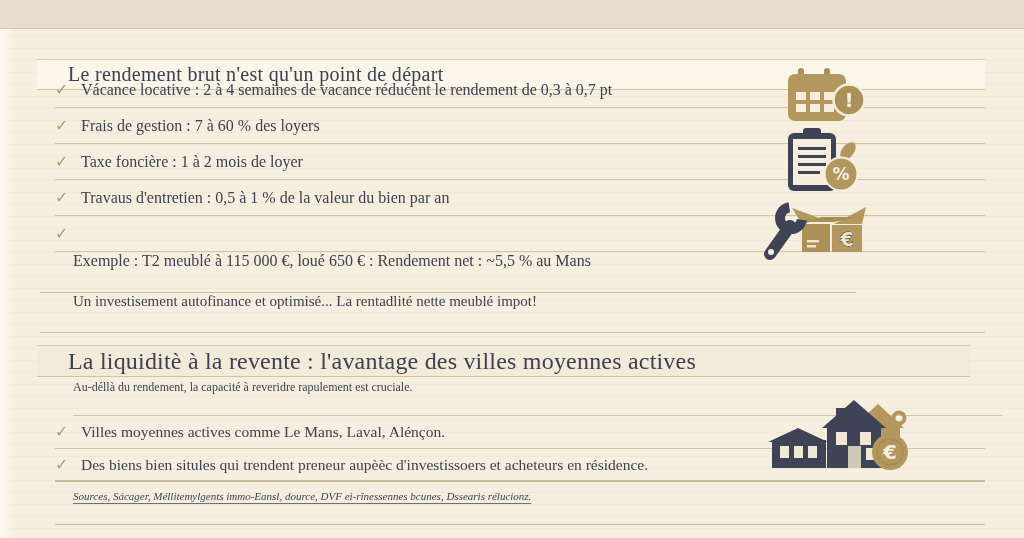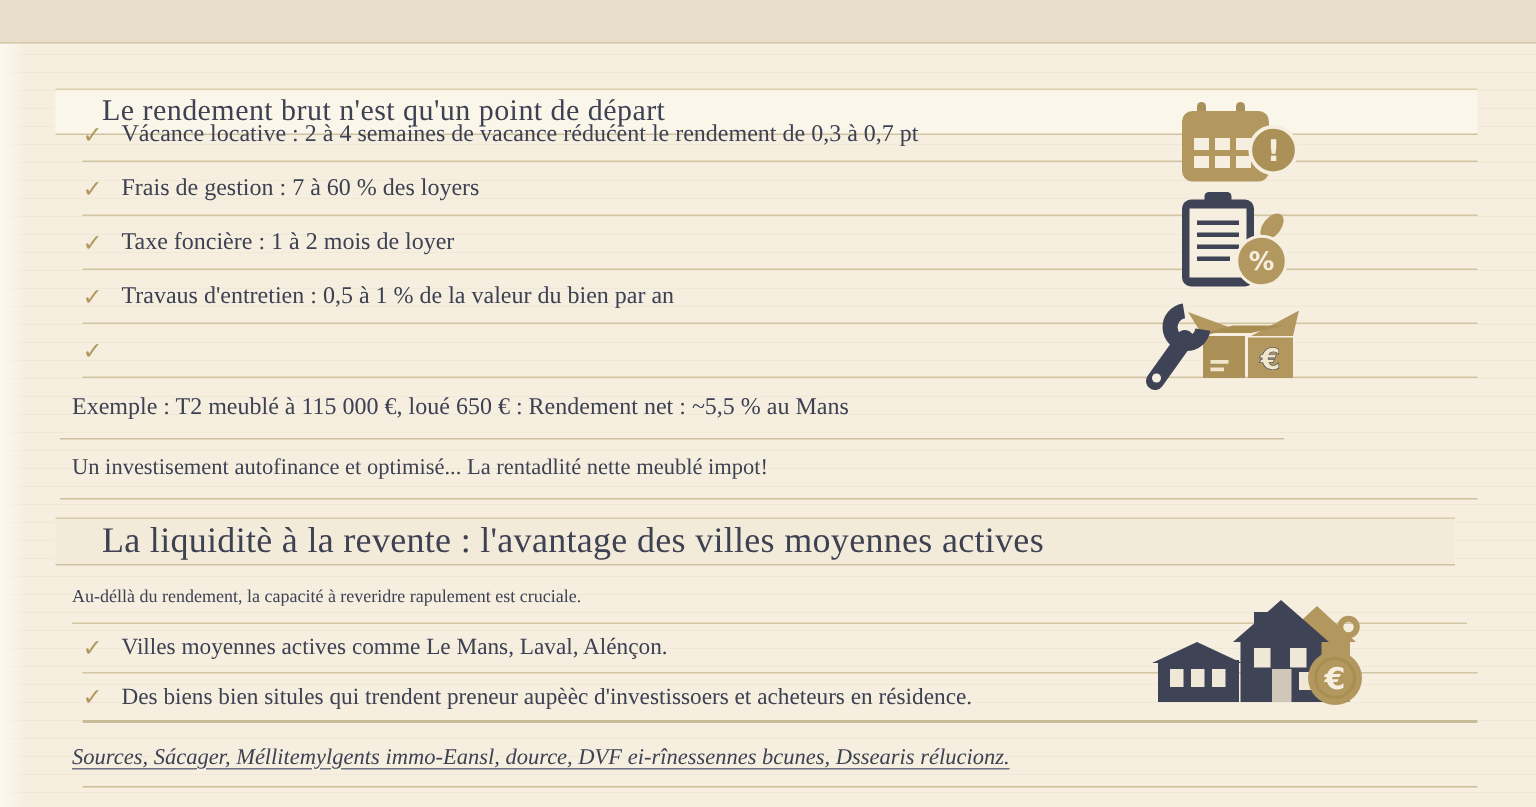--- a/index.html
+++ b/index.html
@@ -37,27 +37,27 @@
   }
   .list.one .row{height:36px;}
   .list.two .row{height:33px;font-size:15.5px;}
   .list.two .row.last{border-bottom:2px solid #c9bc98;}
   .check{
     width:26px;flex:0 0 26px;
     color:#b2985f;font-family:"DejaVu Sans",sans-serif;
     font-size:16px;font-weight:bold;line-height:1;
   }
   .plain-row{
-    position:absolute;left:48px;width:930px;
-    display:flex;align-items:center;box-sizing:border-box;
+    position:absolute;left:73px;width:930px;
+    display:flex;box-sizing:border-box;
   }
   .example-row{top:252px;height:40px;font-size:16px;}
   .note-row{top:293px;height:39px;font-size:15px;}
   .intro-row{top:380px;height:36px;font-size:12px;border-bottom:1px solid #d2c5a3;}
-  .footer-row{top:490px;height:30px;font-size:15px;font-style:italic;}
+  .footer-row{top:490px;height:30px;font-size:11px;font-style:italic;}
   .footer-row .src{text-decoration:underline;text-decoration-color:#6b6f80;text-underline-offset:3px;}
   .hline{position:absolute;height:0;border-top:1px solid #cdc09e;}
   .hline.ex{top:292px;left:40px;width:816px;}
   .hline.note{top:332px;left:40px;width:945px;}
   .hline.foot{top:524px;left:55px;width:930px;border-top-color:#c6b astarte;}
   .hline.foot{border-top:1px solid #c9bc98;}
   .icon{position:absolute;}
   .icon svg{display:block;}
   .svg-badge-text{font-family:"DejaVu Sans",sans-serif;font-weight:bold;fill:#f6efdf;}
 </style>

